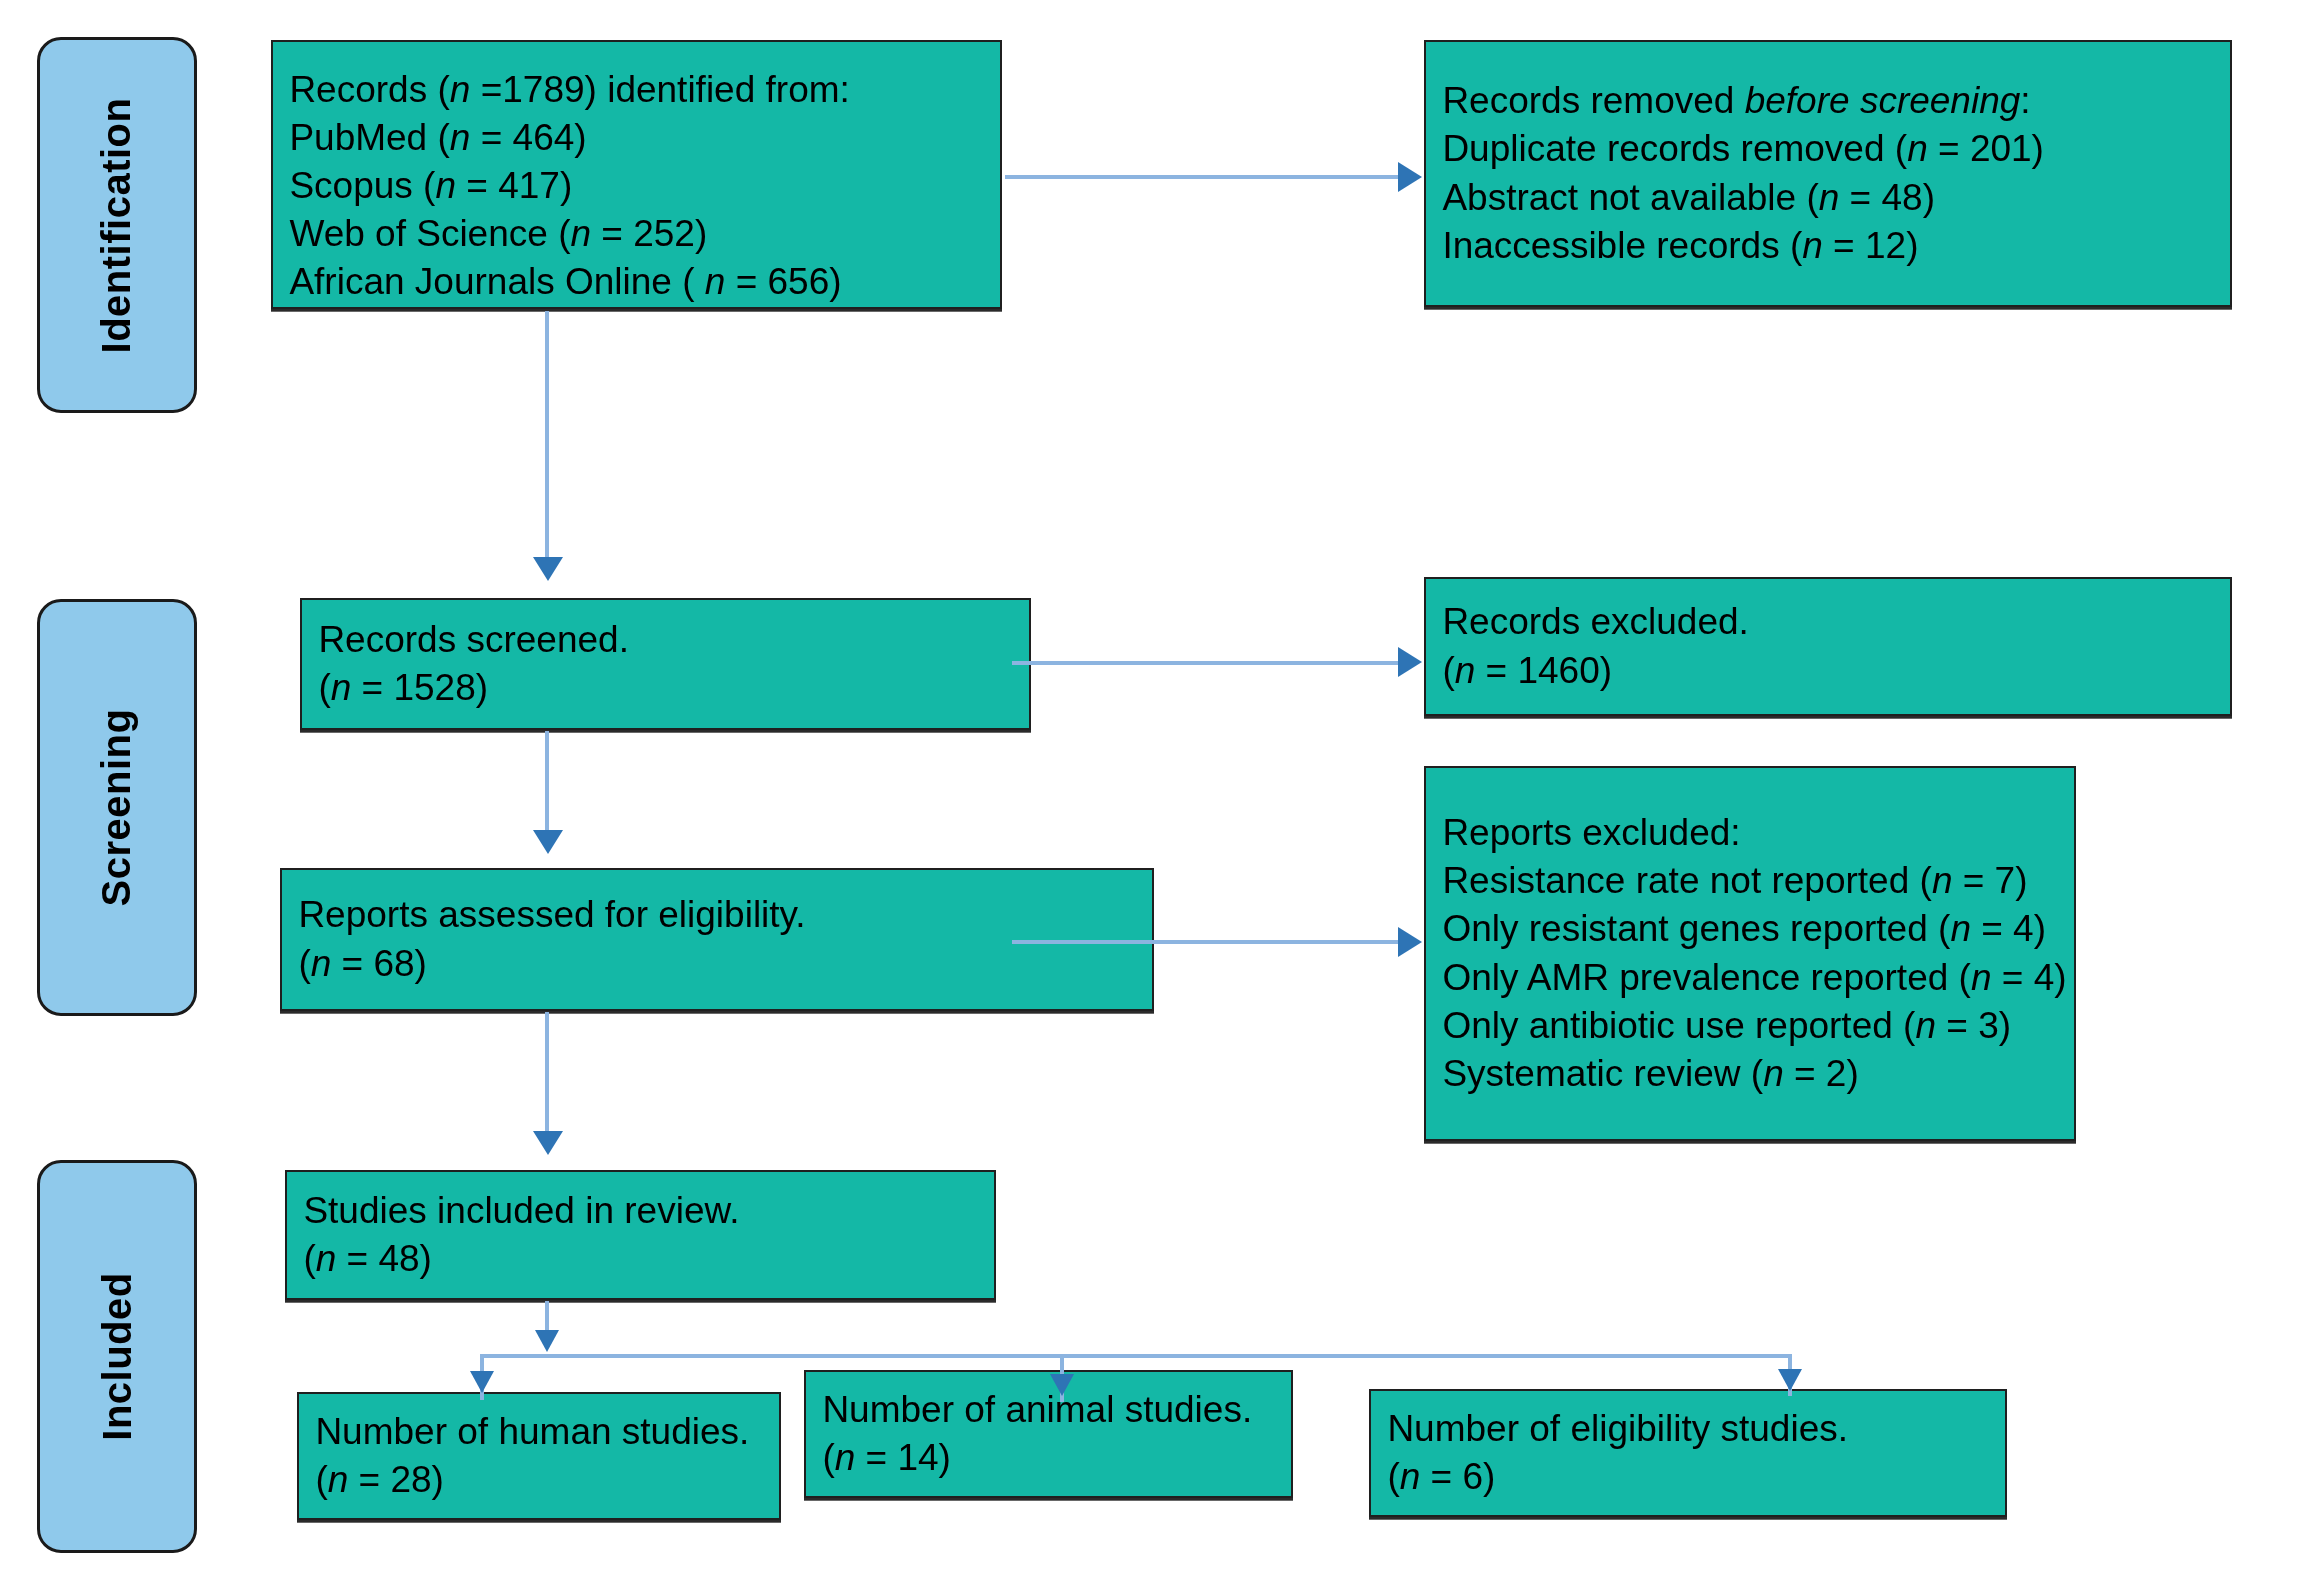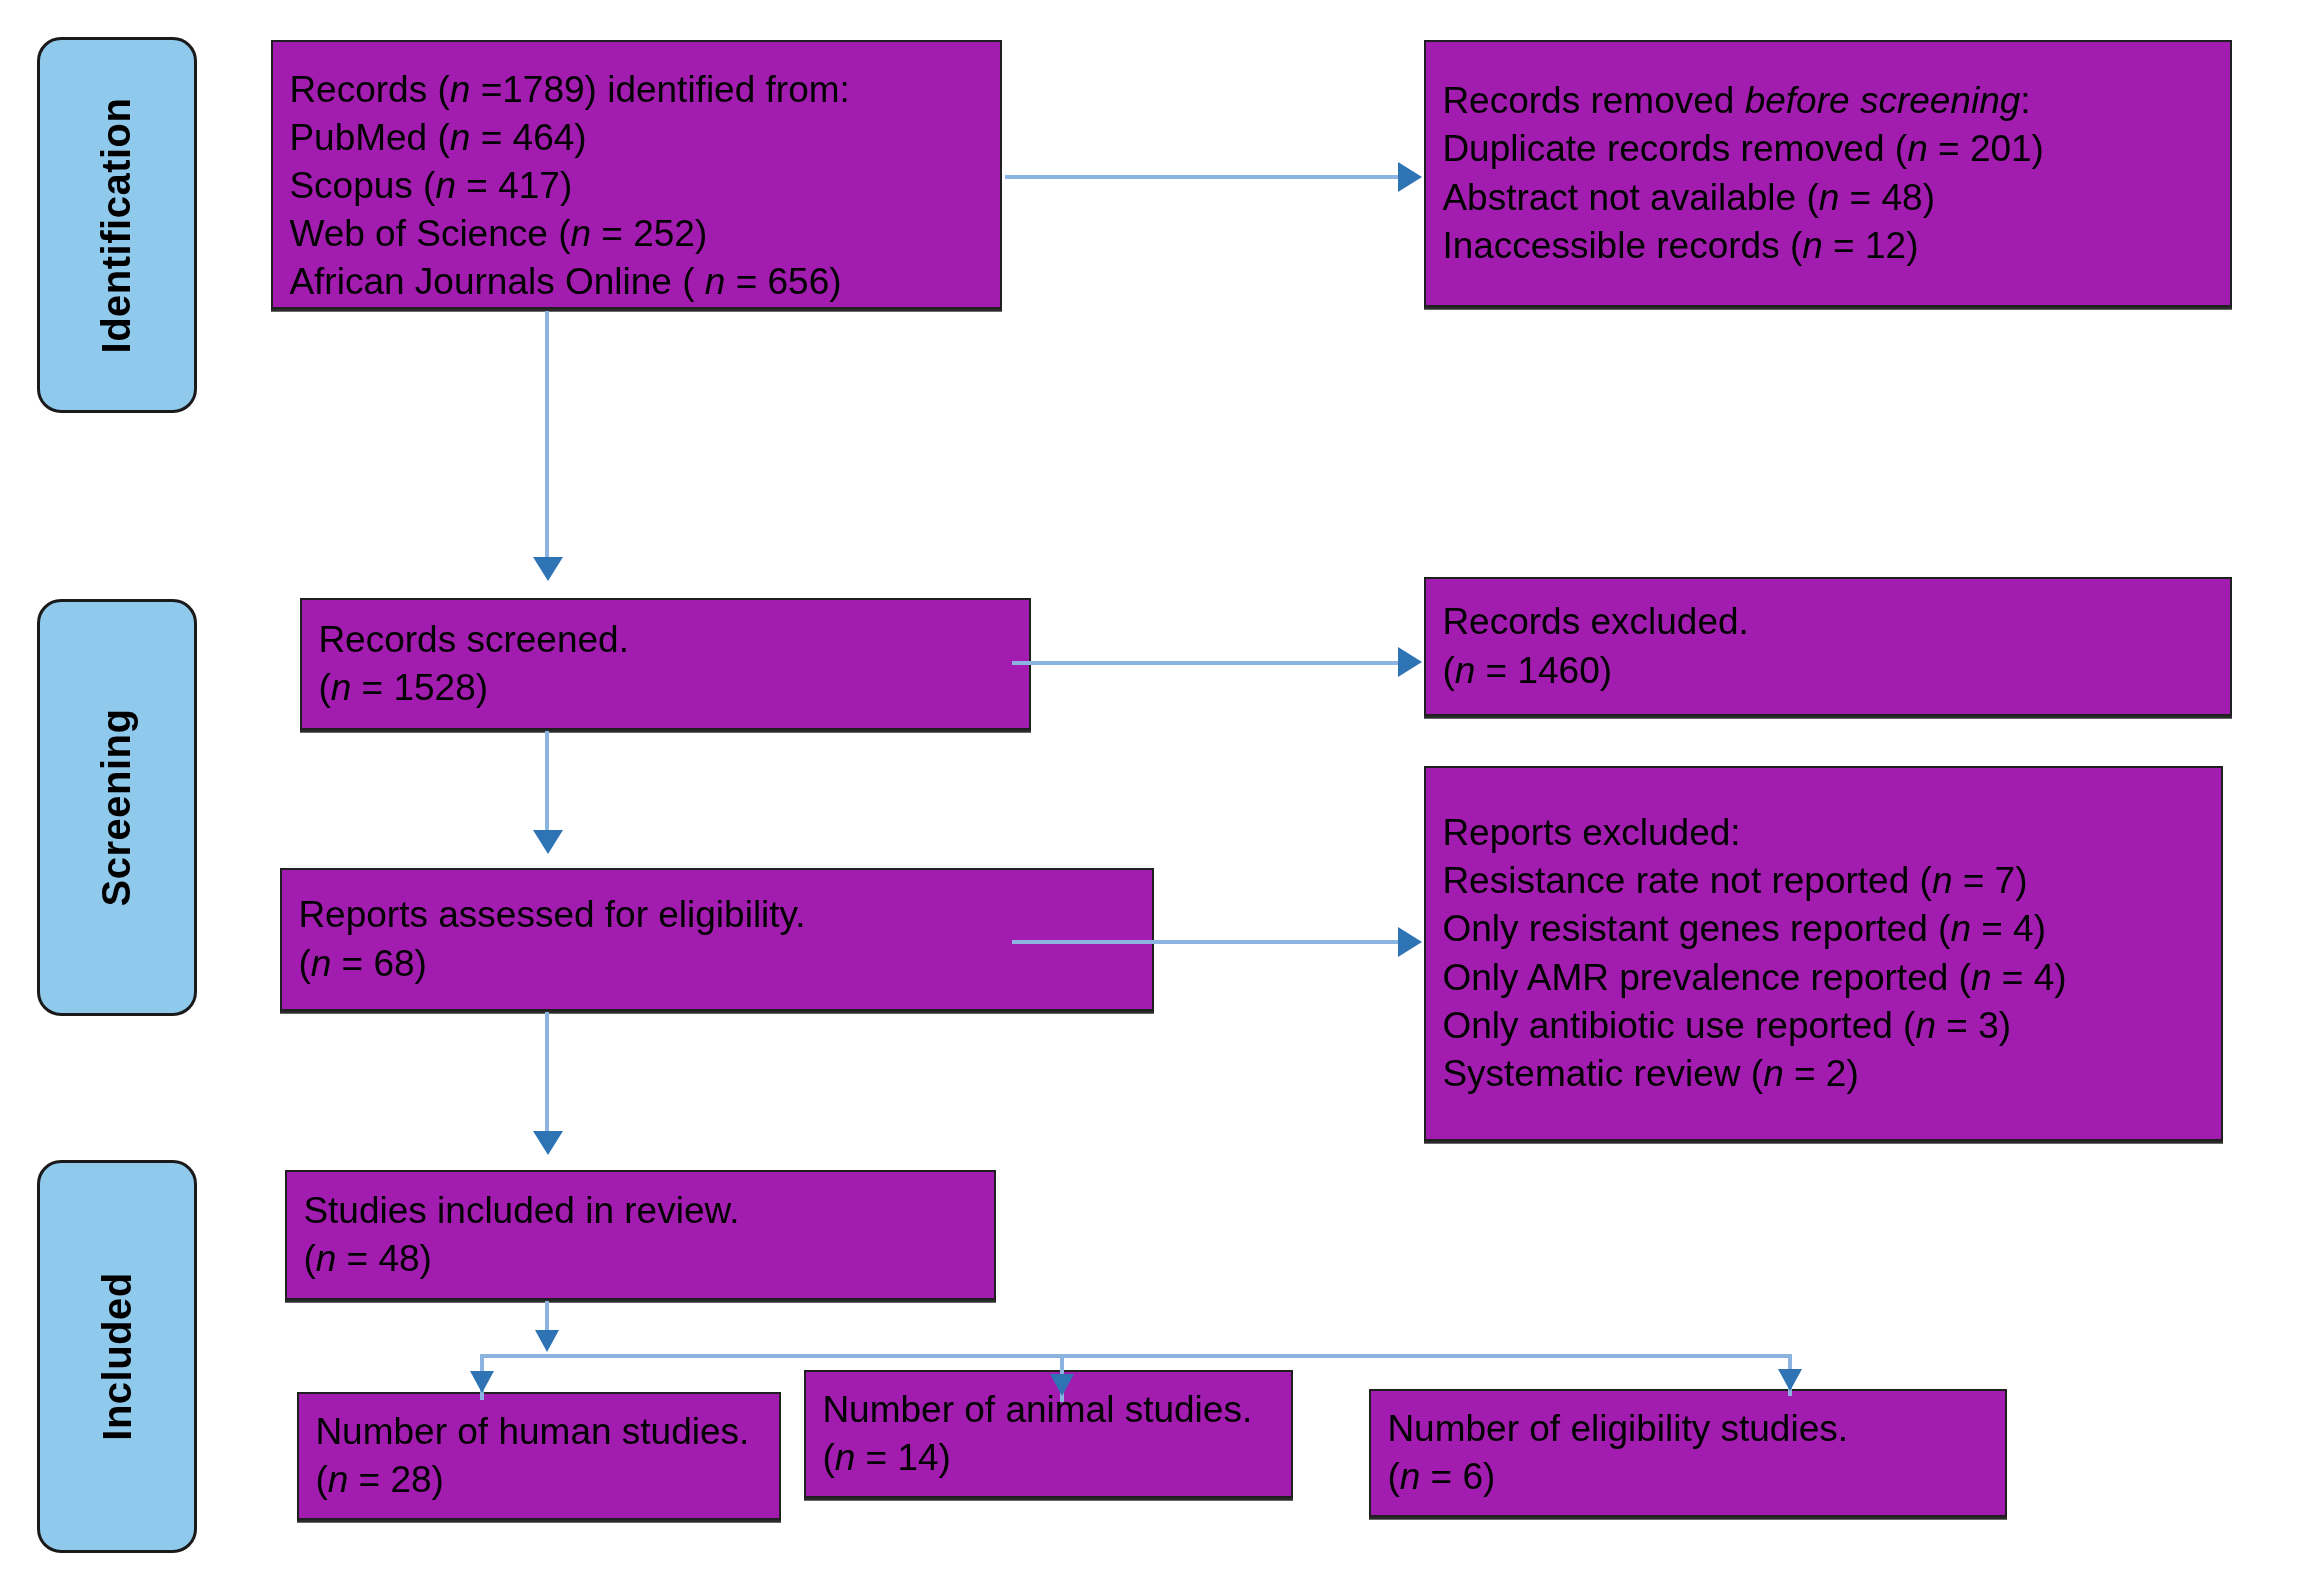--- a/index.html
+++ b/index.html
@@ -32,21 +32,21 @@
     font-weight:bold;
     font-size:40px;
     letter-spacing:0.5px;
     color:#000000;
     font-family:"Liberation Sans","DejaVu Sans",sans-serif;
   }
 
   
   .box{
     position:absolute;
-    background:#a21caf;
+    background:#14b8a6;
     border:2.7px solid #1f1f1f;
     box-sizing:border-box;
     box-shadow:0 2.7px 0 0 #2a2a2a;
     display:flex;
     flex-direction:column;
     justify-content:center;
   }
   .box .lines{
     padding:0 16.4px;
   }
@@ -142,21 +142,21 @@
       </div>
   </div>
 
   <div class="box" style="left:280px;top:868px;width:874px;height:143px;">
     <div class="lines">
         <div class="ln">Reports assessed for eligibility.</div>
         <div class="ln">(<span class="it">n</span> = 68)</div>
       </div>
   </div>
 
-  <div class="box" style="left:1424px;top:766px;width:799px;height:375px;">
+  <div class="box" style="left:1424px;top:766px;width:652px;height:375px;">
     <div class="lines">
         <div class="ln">Reports excluded:</div>
         <div class="ln">Resistance rate not reported (<span class="it">n</span> = 7)</div>
         <div class="ln">Only resistant genes reported (<span class="it">n</span> = 4)</div>
         <div class="ln">Only AMR prevalence reported (<span class="it">n</span> = 4)</div>
         <div class="ln">Only antibiotic use reported (<span class="it">n</span> = 3)</div>
         <div class="ln">Systematic review (<span class="it">n</span> = 2)</div>
       </div>
   </div>
 

